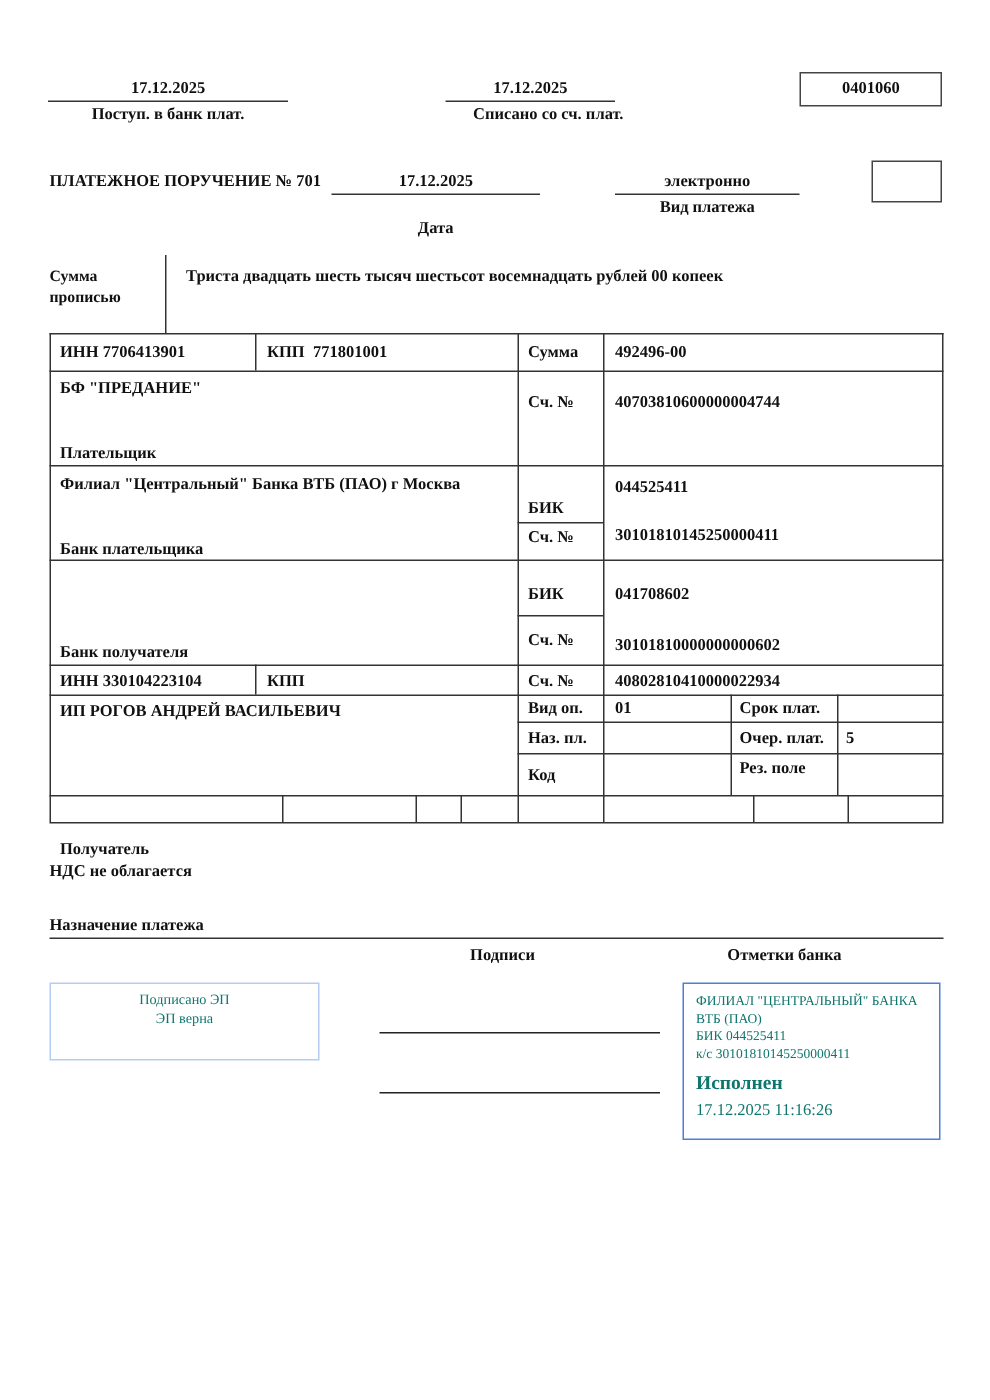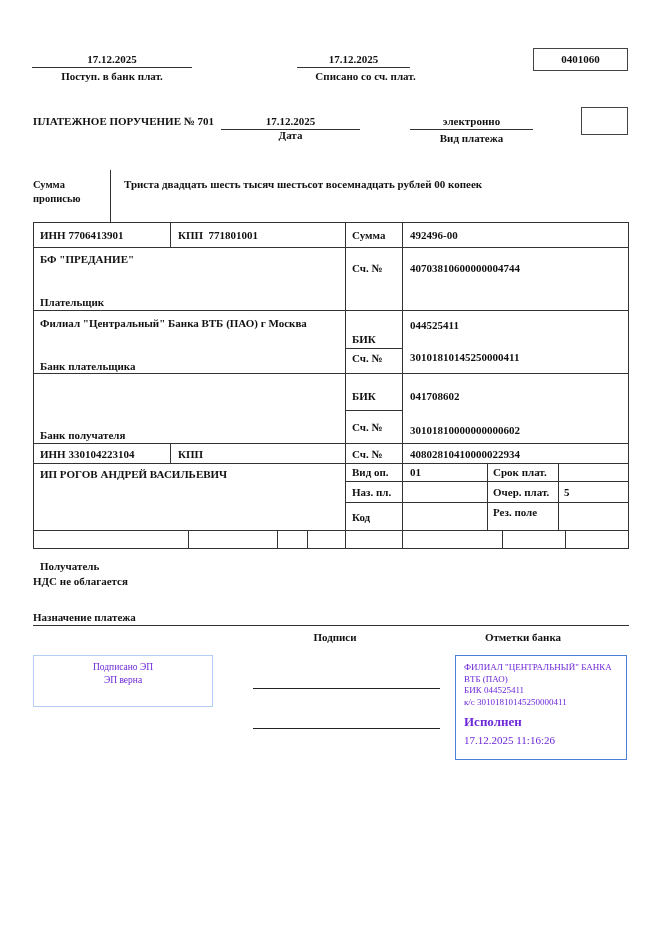--- a/index.html
+++ b/index.html
@@ -5,21 +5,21 @@
   html,body{margin:0;padding:0;background:#ffffff;}
   .page{position:relative;width:660px;height:933px;background:#ffffff;
         font-family:"Liberation Serif","DejaVu Serif",serif;color:#111;overflow:hidden;}
   .t{position:absolute;font-size:11px;line-height:13px;white-space:pre;font-weight:bold;}
   .wrap{white-space:normal;}
   .c{text-align:center;}
   .sm{font-size:10.5px;}
   .hl{position:absolute;height:1px;background:#333;}
   .vl{position:absolute;width:1px;background:#333;}
   .box{position:absolute;border:1px solid #444;box-sizing:border-box;}
-  .blue{color:#6d28d9;}
+  .blue{color:#0f766e;}
   .sigbox{position:absolute;left:33px;top:655px;width:180px;height:52px;
           border:1px solid #b5cdf2;box-sizing:border-box;text-align:center;padding-top:5px;}
   .sig1{font-size:9.5px;line-height:13px;}
   .sig2{font-size:12px;font-weight:bold;line-height:15px;}
   .bankbox{position:absolute;left:455px;top:655px;width:172px;height:105px;
            border:1.5px solid #4d7fd8;box-sizing:border-box;padding:6px 8px;}
   .bb{font-size:9px;line-height:11.5px;}
   .bbstatus{font-size:13px;font-weight:bold;line-height:15px;margin-top:6px;}
   .bbtime{font-size:11px;line-height:13px;margin-top:5px;}
 </style>
@@ -36,21 +36,21 @@
   <div class="hl" style="left:297px;top:67px;width:113px;"></div>
   <div class="t c" style="left:309px;top:70px;width:113px;">Списано со сч. плат.</div>
 
   <div class="box" style="left:533px;top:48px;width:95px;height:23px;">
     <div class="t c" style="left:0;top:4px;width:93px;">0401060</div>
   </div>
 
   <div class="t" style="left:33px;top:115px;">ПЛАТЕЖНОЕ ПОРУЧЕНИЕ № 701</div>
   <div class="t c" style="left:221px;top:115px;width:139px;">17.12.2025</div>
   <div class="hl" style="left:221px;top:129px;width:139px;"></div>
-  <div class="t c" style="left:221px;top:129px;width:139px;">Дата</div>
+  <div class="t c" style="left:221px;top:146px;width:139px;">Дата</div>
   <div class="t c" style="left:410px;top:115px;width:123px;">электронно</div>
   <div class="hl" style="left:410px;top:129px;width:123px;"></div>
   <div class="t c" style="left:410px;top:132px;width:123px;">Вид платежа</div>
   <div class="box" style="left:581px;top:107px;width:47px;height:28px;"></div>
 
   <div class="t sm" style="left:33px;top:178px;">Сумма</div>
   <div class="t sm" style="left:33px;top:192px;">прописью</div>
   <div class="vl" style="left:110px;top:170px;height:52px;"></div>
   <div class="t wrap" style="left:124px;top:178px;width:500px;">Триста двадцать шесть тысяч шестьсот восемнадцать рублей 00 копеек</div>
 

